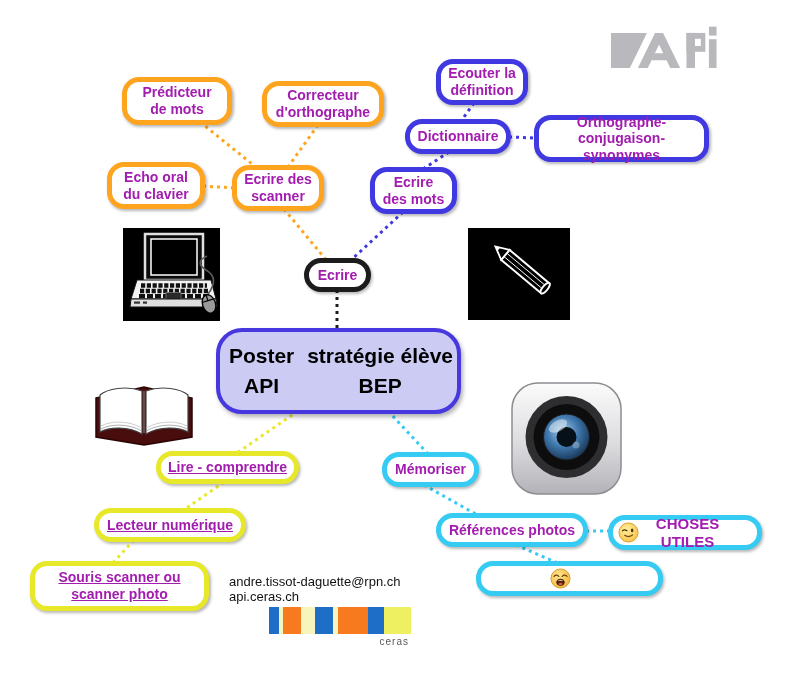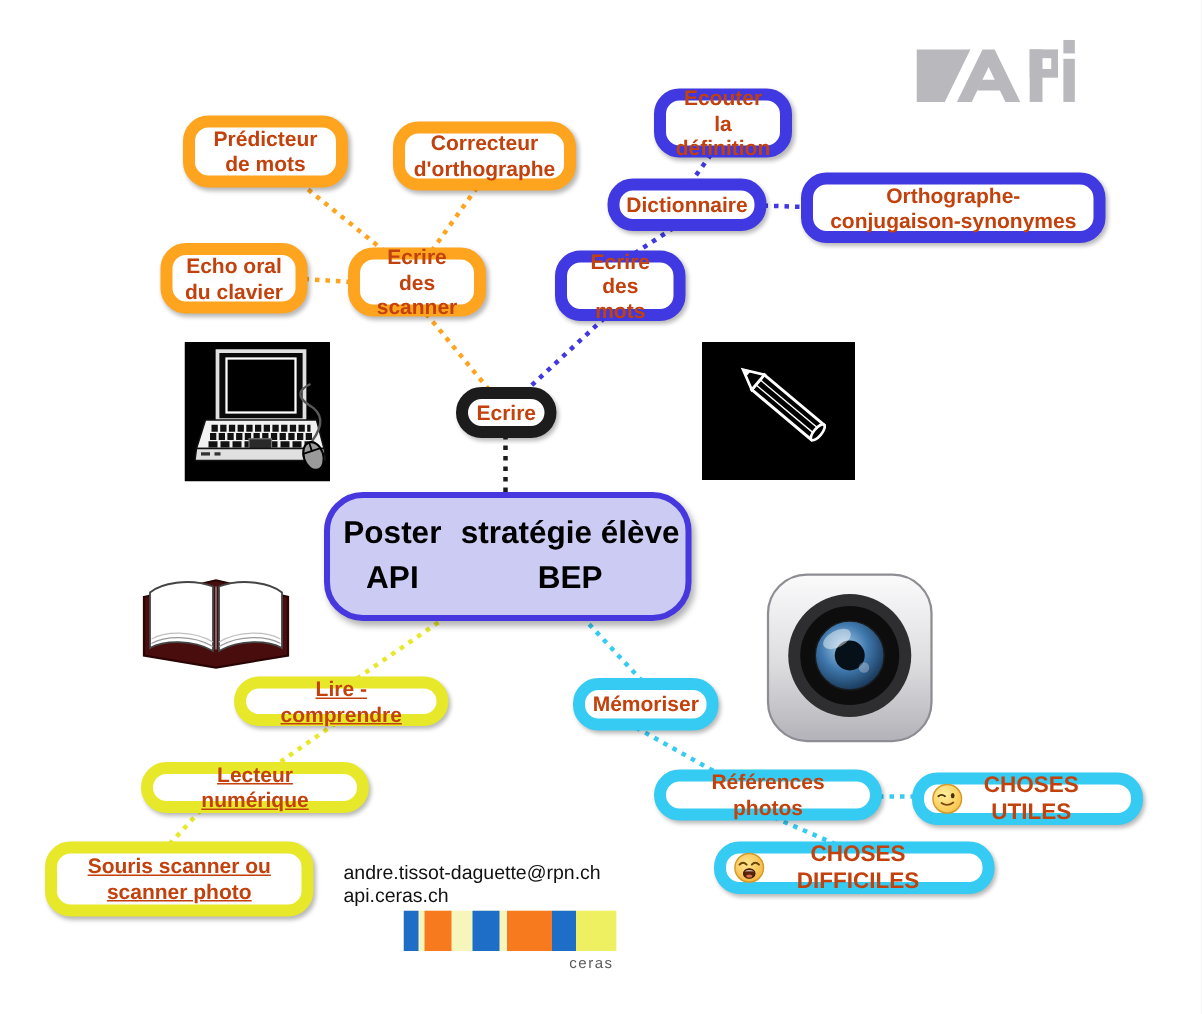--- a/index.html
+++ b/index.html
@@ -10,23 +10,23 @@
   html,body{margin:0;padding:0;background:#fff;}
   #stage{
     position:relative;width:801px;height:676px;background:#ffffff;
     outline:1px solid #d8d8d8;overflow:hidden;
     font-family:"Liberation Sans",sans-serif;
   }
   #connections{position:absolute;left:0;top:0;z-index:1;}
   .img{position:absolute;z-index:1;}
   .node{
     position:absolute;z-index:2;box-sizing:border-box;
-    background:#fff;border:8px solid #4c1d95;border-radius:17px;
+    background:#fff;border:5px solid #4c1d95;border-radius:17px;
     display:flex;align-items:center;justify-content:center;text-align:center;
-    font-weight:bold;font-size:14px;line-height:1.18;color:#c2410c;
+    font-weight:bold;font-size:14px;line-height:1.18;color:#a21caf;
     box-shadow:1.5px 2px 3px rgba(0,0,0,.28);
     padding:2px 6px;
   }
   .node.orange{border-color:var(--c-orange);}
   .node.blue{border-color:var(--c-blue);}
   .node.yellow{border-color:var(--c-yellow);text-decoration:underline;}
   .node.cyan{border-color:var(--c-cyan);}
   .node.black{border-color:var(--c-black);}
   .node.choses{font-size:15px;gap:3px;padding:2px 24px 2px 5px;}
   .smiley{width:21px;height:21px;flex:0 0 auto;}
@@ -168,21 +168,21 @@
   <div class="node orange" style="left:232px;top:165px;width:92px;height:46px">
     <span>Ecrire des scanner</span>
   </div>
 
   <div class="node blue" style="left:436px;top:59px;width:92px;height:46px">
     <span>Ecouter la définition</span>
   </div>
   <div class="node blue" style="left:405px;top:119px;width:106px;height:35px">
     <span>Dictionnaire</span>
   </div>
-  <div class="node blue" style="left:534px;top:115px;width:203px;height:47px">
+  <div class="node blue" style="left:534px;top:115px;width:175px;height:47px">
     <span>Orthographe-conjugaison-synonymes</span>
   </div>
   <div class="node blue" style="left:370px;top:167px;width:87px;height:47px">
     <span>Ecrire des mots</span>
   </div>
 
   <div class="node black" style="left:304px;top:258px;width:67px;height:34px">
     <span>Ecrire</span>
   </div>
 
@@ -230,21 +230,20 @@
             <stop offset="1" stop-color="#f4ae30"></stop>
         </radialGradient>
       </defs>
       <circle cx="11" cy="11" r="10" fill="url(#sm2)" stroke="#d59b2a" stroke-width="1"></circle>
       <path d="M4.2,8.8 Q6.6,6.2 9.2,8.8" fill="none" stroke="#6a4608" stroke-width="1.4" stroke-linecap="round"></path>
       <path d="M12.8,8.8 Q15.2,6.2 17.8,8.8" fill="none" stroke="#6a4608" stroke-width="1.4" stroke-linecap="round"></path>
       <ellipse cx="11" cy="15" rx="4" ry="3.3" fill="#5a2408" stroke="#3a1604" stroke-width="0.8"></ellipse>
       <path d="M7.6,13.4 Q11,12 14.4,13.4" fill="#ffffff" stroke="none"></path>
       <ellipse cx="11" cy="16.8" rx="2.1" ry="1.1" fill="#d86a50"></ellipse>
     </svg>
-    <span>CHOSES DIFFICILES</span>
   </div>
 
   <div id="contact">
     <div>andre.tissot-daguette@rpn.ch</div>
     <div>api.ceras.ch</div>
   </div>
 
 </div>
 
 </body></html>

